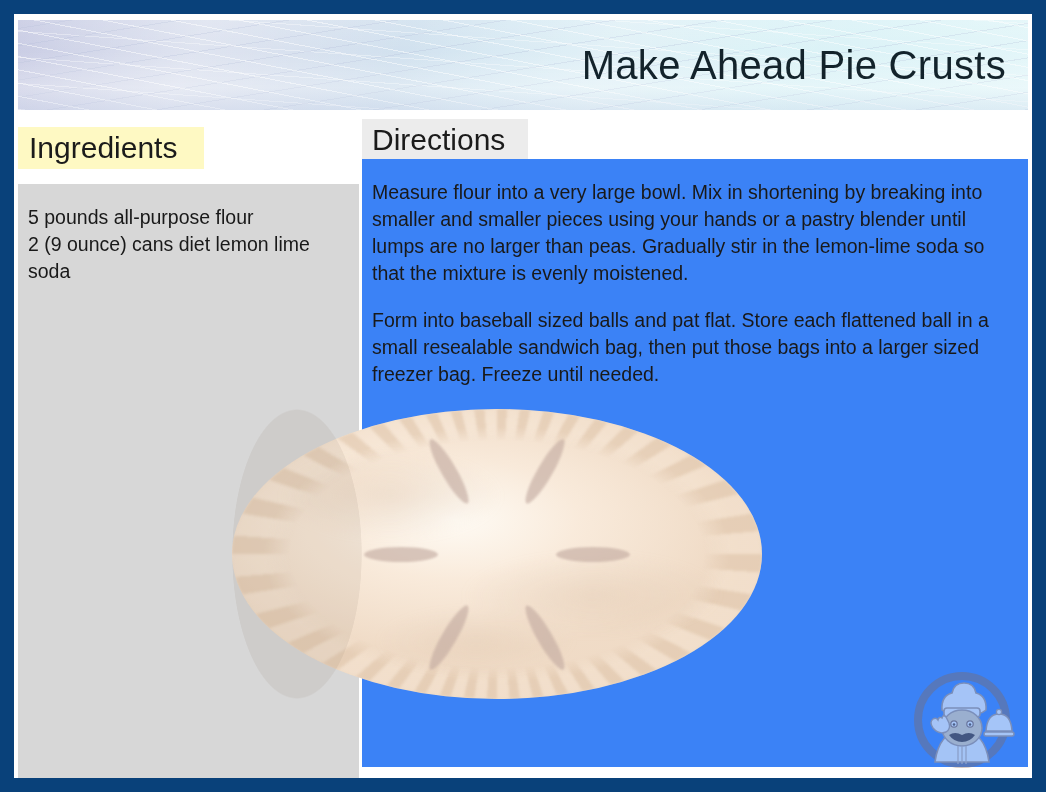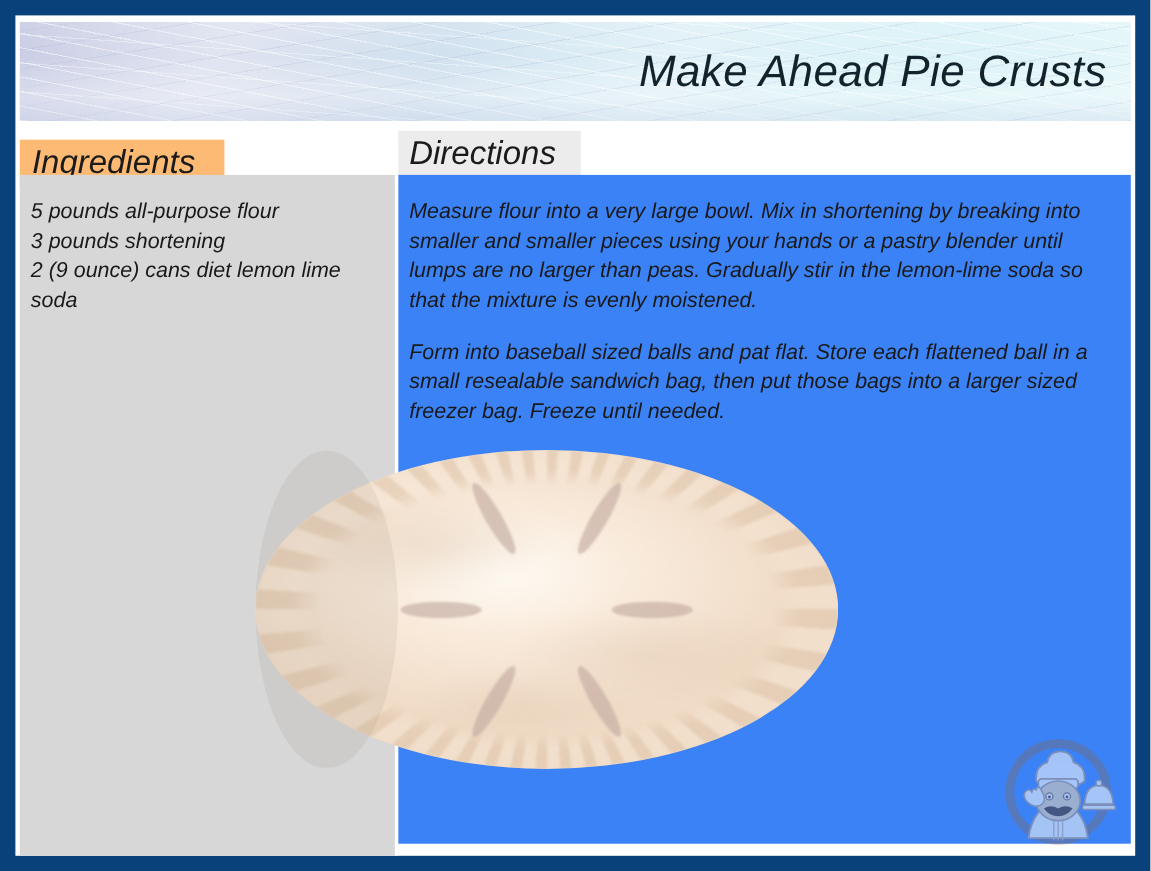--- a/index.html
+++ b/index.html
@@ -14,21 +14,20 @@
     overflow: hidden;
   }
 
   
   .slide {
     position: relative;
     width: 1046px;
     height: 792px;
     background: #09417a;
     box-sizing: border-box;
-    font-style: italic;
   }
   .slide-inner {
     position: absolute;
     left: 14px;
     top: 14px;
     width: 1018px;
     height: 764px;
     background: #ffffff;
     overflow: hidden;
   }
@@ -111,22 +110,22 @@
     margin: 0 0 20px 0;
   }
 
   
   #ingredients-panel {
     left: 4px;
     top: 113px;
     width: 341px;
     height: 651px;
   }
-  #ingredients-panel .panel-head { width: 186px; background: #fdba74; padding-left: 11px; }
-  #ingredients-panel .panel-body { top: 32px; bottom: 0; background: #d7d7d7; }
+  #ingredients-panel .panel-head { width: 186px; background: #fef9c3; padding-left: 11px; }
+  #ingredients-panel .panel-body { top: 57px; bottom: 0; background: #d7d7d7; }
 
   
   #directions-panel {
     left: 348px;
     top: 105px;
     width: 666px;
     height: 648px;
   }
   #directions-panel .panel-head { width: 166px; background: #ececec; }
   #directions-panel .panel-body { top: 40px; bottom: 0; background: #3b82f6; }
@@ -234,21 +233,20 @@
       <div class="slide-title">Make Ahead Pie Crusts</div>
     </div>
 
     <div class="panel" id="ingredients-panel">
       <div class="panel-head">
         <span class="panel-head-text">Ingredients</span>
       </div>
       <div class="panel-body">
         <div class="panel-body-text">
           <span class="ing-line">5 pounds all-purpose flour</span>
-          <span class="ing-line">3 pounds shortening</span>
           <span class="ing-line">2 (9 ounce) cans diet lemon lime soda</span>
         </div>
       </div>
     </div>
 
     <div class="panel" id="directions-panel">
       <div class="panel-head">
         <span class="panel-head-text">Directions</span>
       </div>
       <div class="panel-body">

